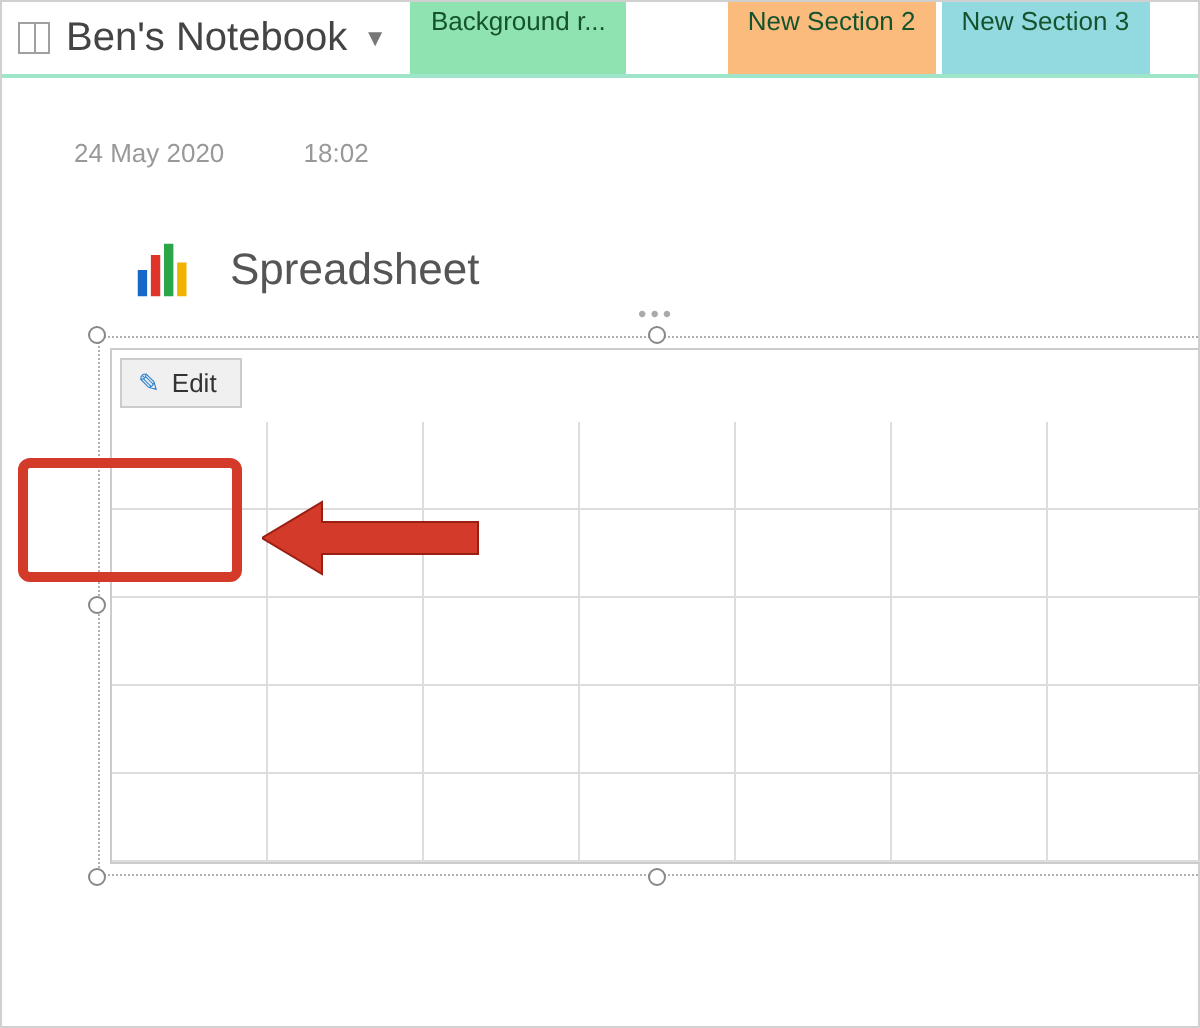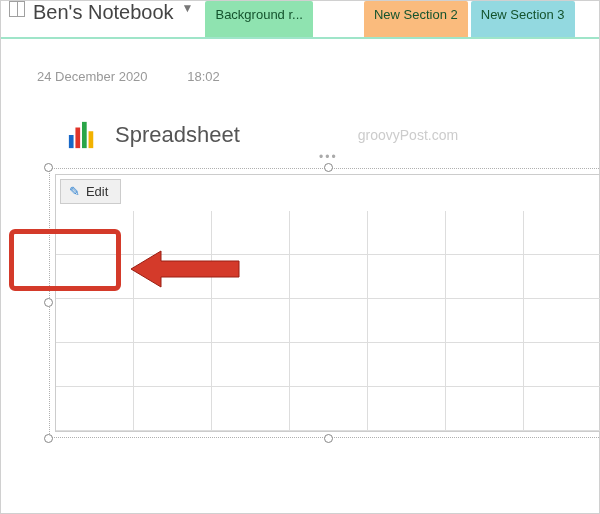--- a/index.html
+++ b/index.html
@@ -11,21 +11,21 @@
     overflow: hidden;
     position: relative;
   }
   .frame {
     position: absolute;
     inset: 0;
     border: 1px solid #d0d0d0;
   }
   .topbar {
     display: flex;
-    align-items: flex-start;
+    align-items: center;
     height: 38px;
     padding-left: 8px;
     gap: 6px;
     border-bottom: 2px solid #9fe5c9;
     overflow: hidden;
     white-space: nowrap;
   }
   .nb-icon {
     width: 16px; height: 16px;
     border: 1px solid #a0a0a0;
@@ -185,35 +185,34 @@
     <span class="chev">▼</span>
     <div id="tabs-host" style="display:flex;gap:3px;align-items:flex-end;">
         <div class="tab green">Background r...</div>
         <div class="tab orange">New Section 2</div>
         <div class="tab teal">New Section 3</div>
       </div>
   </div>
 
   <div class="content">
     <div class="meta">
-      <span>24 December 2020</span>
+      <span>24 May 2020</span>
       <span class="time">18:02</span>
     </div>
 
     <div class="title-row">
       <span class="chart-icon">
         <svg viewBox="0 0 32 32">
           <rect x="2" y="16" width="5" height="14" fill="#1868c7"></rect>
           <rect x="9" y="8" width="5" height="22" fill="#e0342a"></rect>
           <rect x="16" y="2" width="5" height="28" fill="#2aa548"></rect>
           <rect x="23" y="12" width="5" height="18" fill="#f2b200"></rect>
         </svg>
       </span>
       <span class="title">Spreadsheet</span>
-      <span class="watermark">groovyPost.com</span>
     </div>
 
     <div class="embed-wrap">
       <span class="ellips">•••</span>
       <div class="sel-border"></div>
       <div class="handle h-nw"></div>
       <div class="handle h-n"></div>
 
       <div class="handle h-s"></div>
       <div class="handle h-sw"></div>

